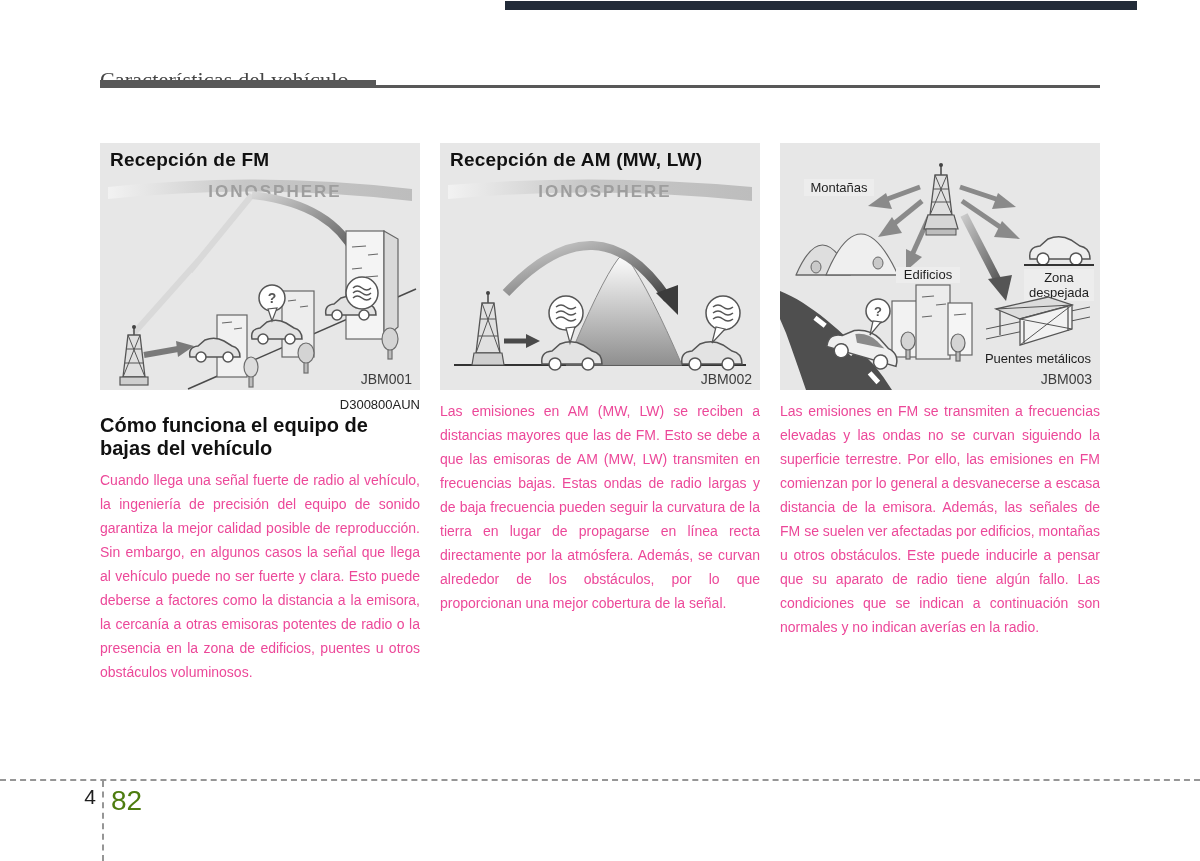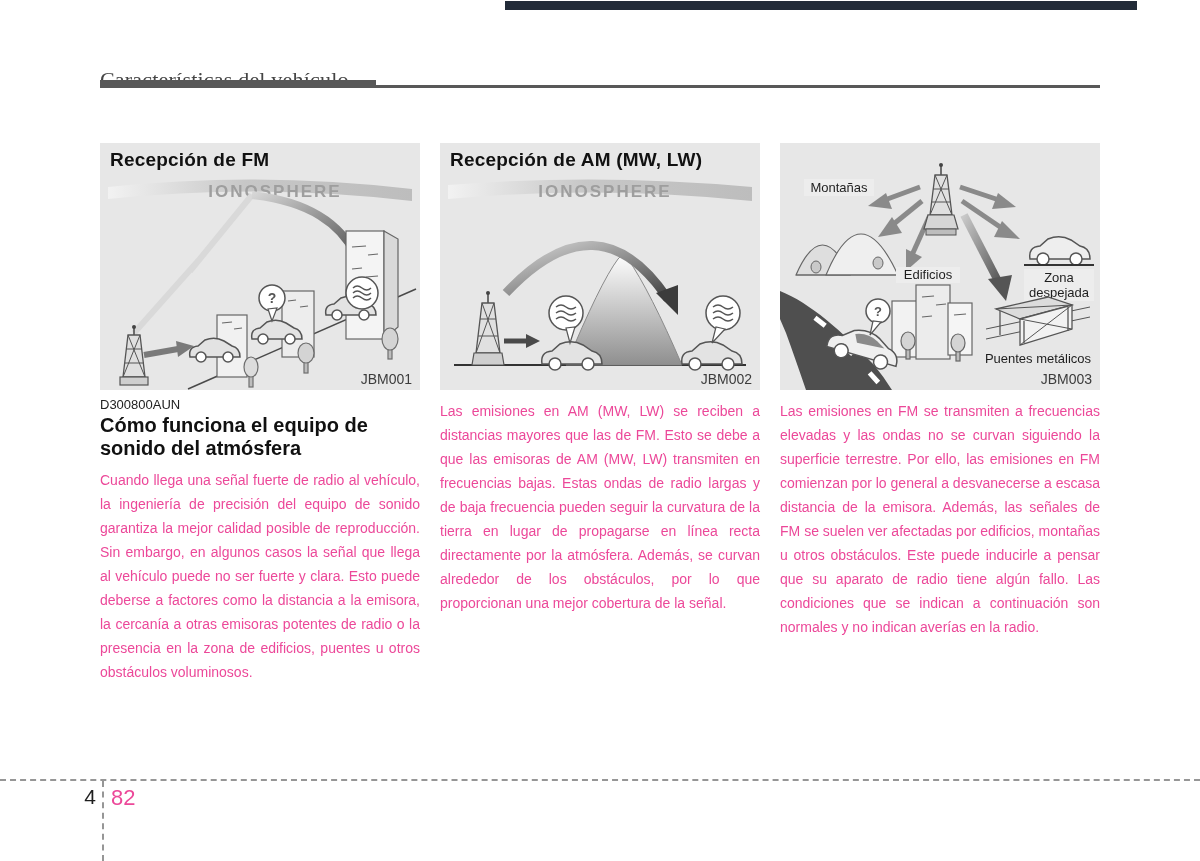--- a/index.html
+++ b/index.html
@@ -21,32 +21,32 @@
   
   .col{position:absolute;top:143px;width:320px;}
   .col1{left:100px;} .col2{left:440px;} .col3{left:780px;}
   figure.fig{margin:0;position:relative;width:320px;height:247px;background:#e7e7e7;}
   .fig-title{
     position:absolute;left:10px;top:6px;font-size:19px;font-weight:bold;color:#111;
     letter-spacing:.2px;white-space:nowrap;
   }
   .fig-code{position:absolute;right:8px;bottom:3px;font-size:14px;color:#3c3c3c;text-align:center;}
   .fig svg{position:absolute;left:0;top:0;}
-  .ref-code{margin:7px 0 1px 0;font-size:13px;color:#222;}
+  .ref-code{margin:7px 0 1px 0;font-size:13px;color:#222;text-align:right;}
   .col h2{margin:2px 0 8px 0;font-size:20px;line-height:23px;font-weight:bold;color:#111;}
   .col p{
     margin:0 0 1px 0;font-size:14px;line-height:24px;color:#ec4899;
     text-align:justify;
   }
   .col2 p,.col3 p{margin-top:9px;}
   
   .foot-hrule{position:absolute;left:0;top:779px;width:1200px;border-top:2px dashed #969696;}
   .foot-vrule{position:absolute;left:102px;top:781px;height:80px;border-left:2px dashed #969696;}
   .chapter-num{position:absolute;left:68px;top:785px;width:28px;text-align:right;font-size:21px;color:#1e1e1e;}
-  .page-num{position:absolute;left:111px;top:785px;font-size:22px;color:#ec4899;}
+  .page-num{position:absolute;left:111px;top:785px;font-size:28px;color:#4d7c0f;}
   text{font-family:"Liberation Sans","DejaVu Sans",sans-serif;}
 </style>
 </head>
 <body>
 
 <div class="tab-bar"></div>
 
 <h1 class="hdr-title">Características del vehículo</h1>
 <div class="hdr-rule-thick"></div>
 <div class="hdr-rule-thin"></div>
@@ -139,21 +139,21 @@
         <line x1="40" y1="192" x2="23" y2="234" stroke="#555" stroke-width="1"></line>
         <line x1="26" y1="206" x2="42" y2="206" stroke="#555" stroke-width="1"></line>
         <line x1="25" y1="220" x2="44" y2="220" stroke="#555" stroke-width="1"></line>
         <rect x="20" y="234" width="28" height="8" fill="#cfcfcf" stroke="#555" stroke-width="1.2"></rect>
       </g>
     </svg>
     <figcaption class="fig-title">Recepción de FM</figcaption>
     <div class="fig-code">JBM001</div>
   </figure>
   <div class="ref-code">D300800AUN</div>
-  <h2>Cómo funciona el equipo de sonido del atmósfera</h2>
+  <h2>Cómo funciona el equipo de bajas del vehículo</h2>
   <p>Cuando llega una señal fuerte de radio al vehículo, la ingeniería de precisión del equipo de sonido garantiza la mejor calidad posible de reproducción. Sin embargo, en algunos casos la señal que llega al vehículo puede no ser fuerte y clara. Esto puede deberse a factores como la distancia a la emisora, la cercanía a otras emisoras potentes de radio o la presencia en la zona de edificios, puentes u otros obstáculos voluminosos.</p>
 </section>
 
 <section class="col col2">
   <figure class="fig">
     <svg width="320" height="247" viewBox="0 0 320 247">
       <defs>
         <linearGradient id="iono2" x1="0" y1="0" x2="1" y2="0">
           <stop offset="0" stop-color="#f2f2f2"></stop>
             <stop offset="0.45" stop-color="#c7c7c7"></stop>

